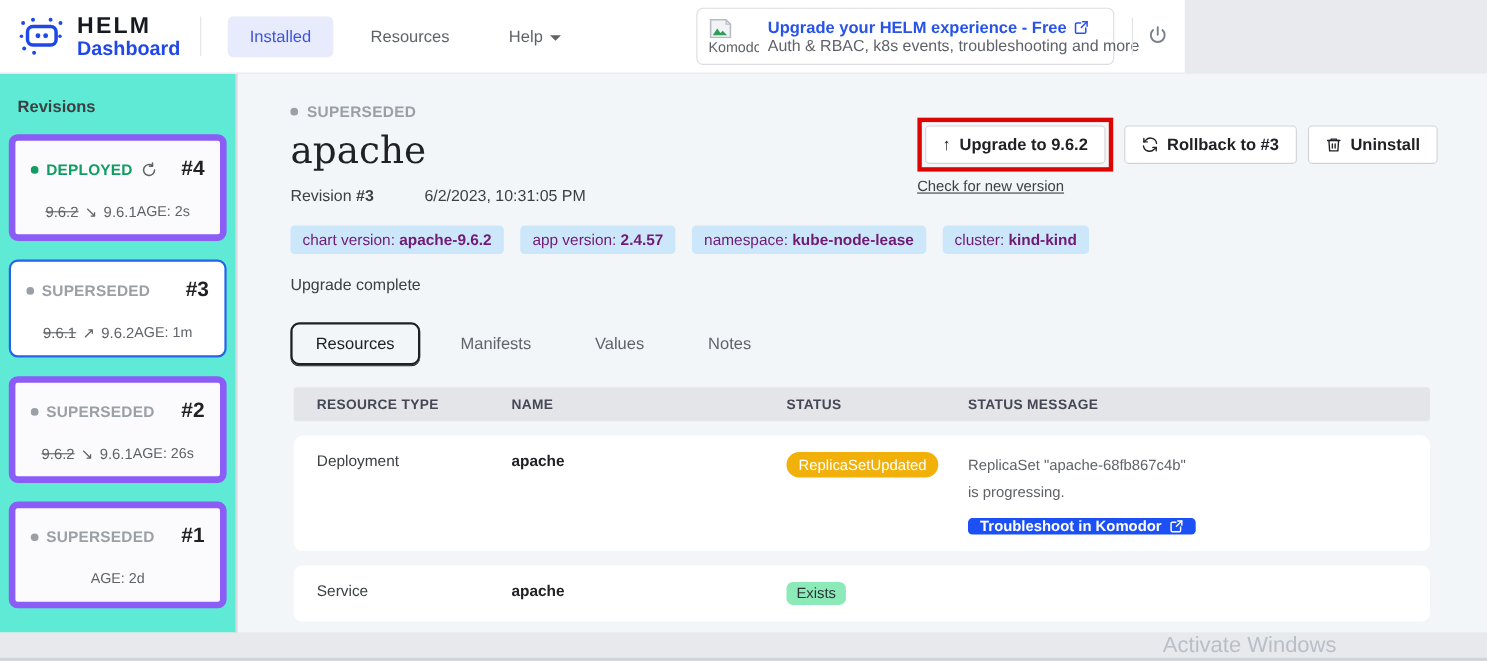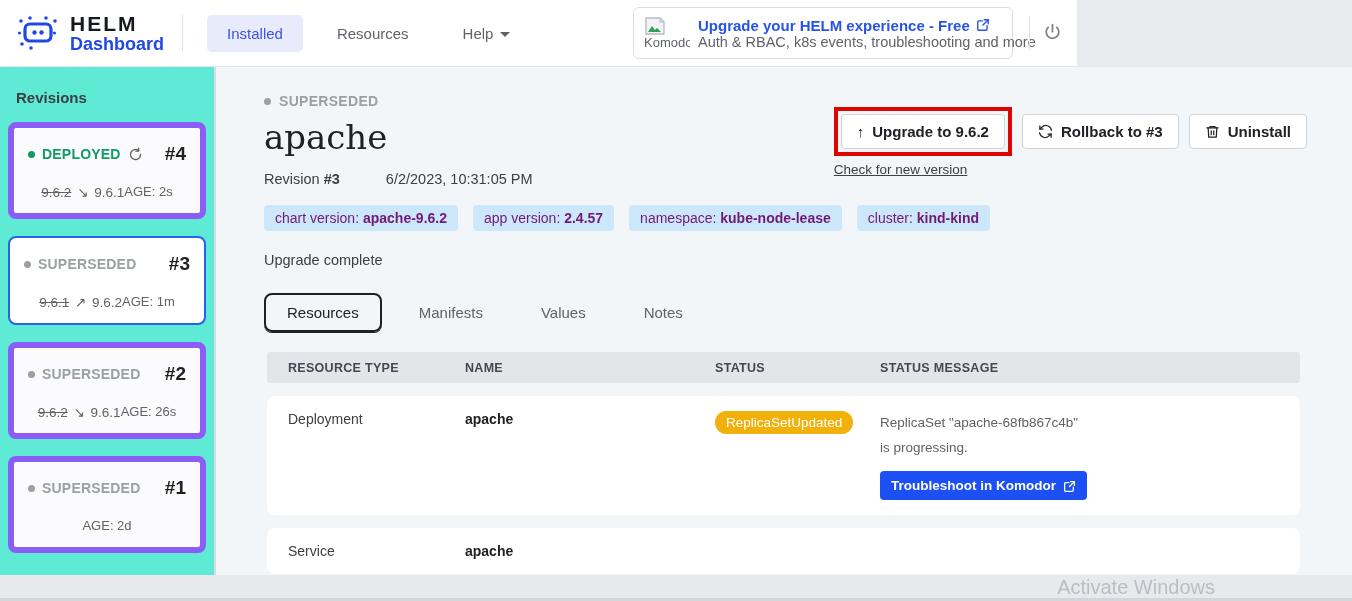--- a/index.html
+++ b/index.html
@@ -91,22 +91,22 @@
     font-size:12.5px; font-weight:bold; letter-spacing:.3px; color:#434854; }
   .t-row { background:#ffffff; border-radius:8px; margin-top:13px; display:grid;
     grid-template-columns:177px 250px 165px 1fr; padding:15px 0 15px 21px; font-size:14px;
     color:#3c4043; align-items:start; }
   .t-row .rname { font-weight:bold; color:#202124; }
   .badge { display:inline-block; font-size:13.5px; }
   .badge-amber { background:#f2b10a; color:#ffffff; padding:4px 11px; border-radius:14px; }
   .badge-mint { background:#8beab8; color:#2d3339; padding:3px 9px; border-radius:6px; }
   .msg { font-size:13.5px; color:#5f6368; max-width:210px; line-height:1.85; }
   .ts-btn { margin-top:10px; background:#1c50f5; color:#fff; border:none; border-radius:4px;
-    padding:7px 11px; font-size:13.5px; font-weight:bold; cursor:pointer; display:flex;
-    align-items:flex-end; gap:7px; font-family:"Liberation Sans",sans-serif; }
+    padding:0 11px; font-size:13.5px; font-weight:bold; cursor:pointer; display:flex;
+    align-items:center; gap:7px; font-family:"Liberation Sans",sans-serif; }
 
   
   .footer { position:absolute; left:0; top:575px; width:1352px; height:26px;
     background:#e7e9ec; border-bottom:3px solid #d2d5d9; }
   .watermark { position:absolute; right:137px; top:1px; font-size:20px; color:#b9bfc7; }
 
   svg { display:block; }
 </style>
 </head>
 <body>
@@ -352,20 +352,21 @@
                 <path d="M21 3l-9 9"></path>
             </svg>
           </span>
         </button>
       </span>
     </div>
 
     <div class="t-row">
       <span>Service</span>
       <span class="rname">apache</span>
+      <span><span class="badge badge-mint">Exists</span></span>
       <span></span>
     </div>
   </div>
 </main>
 
 <div class="footer">
   <span class="watermark">Activate Windows</span>
 </div>
 
 </body></html>

